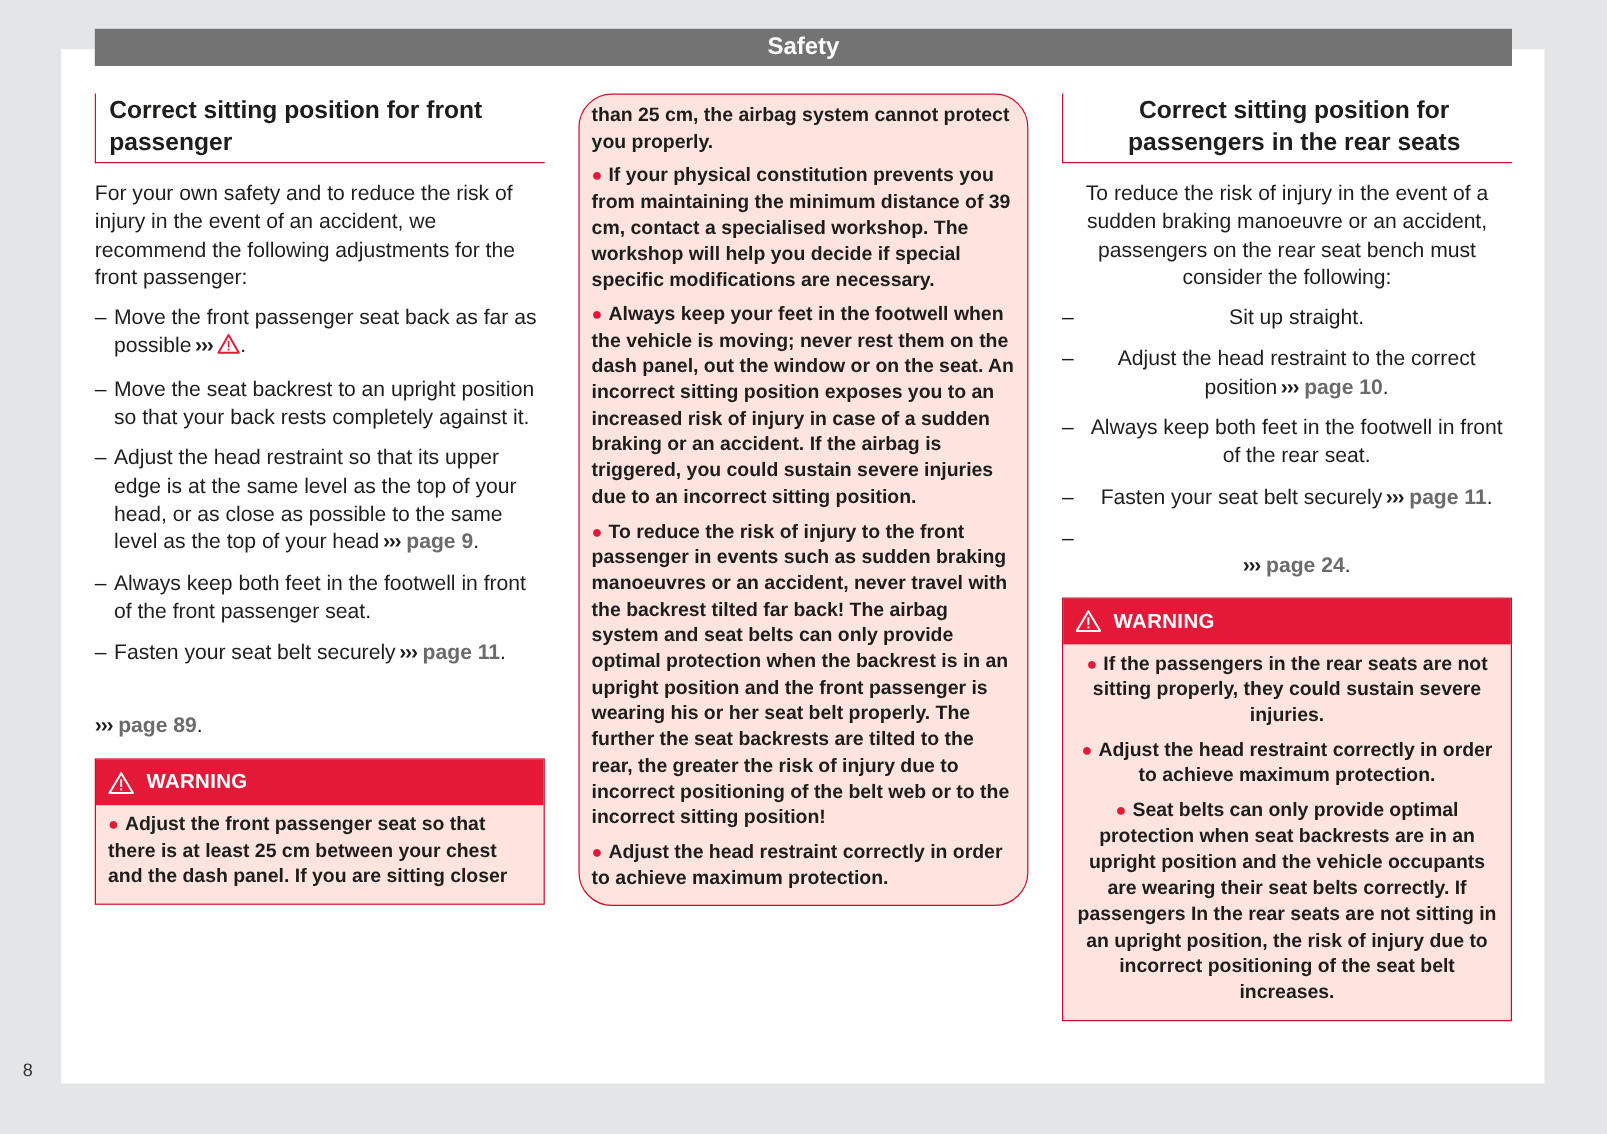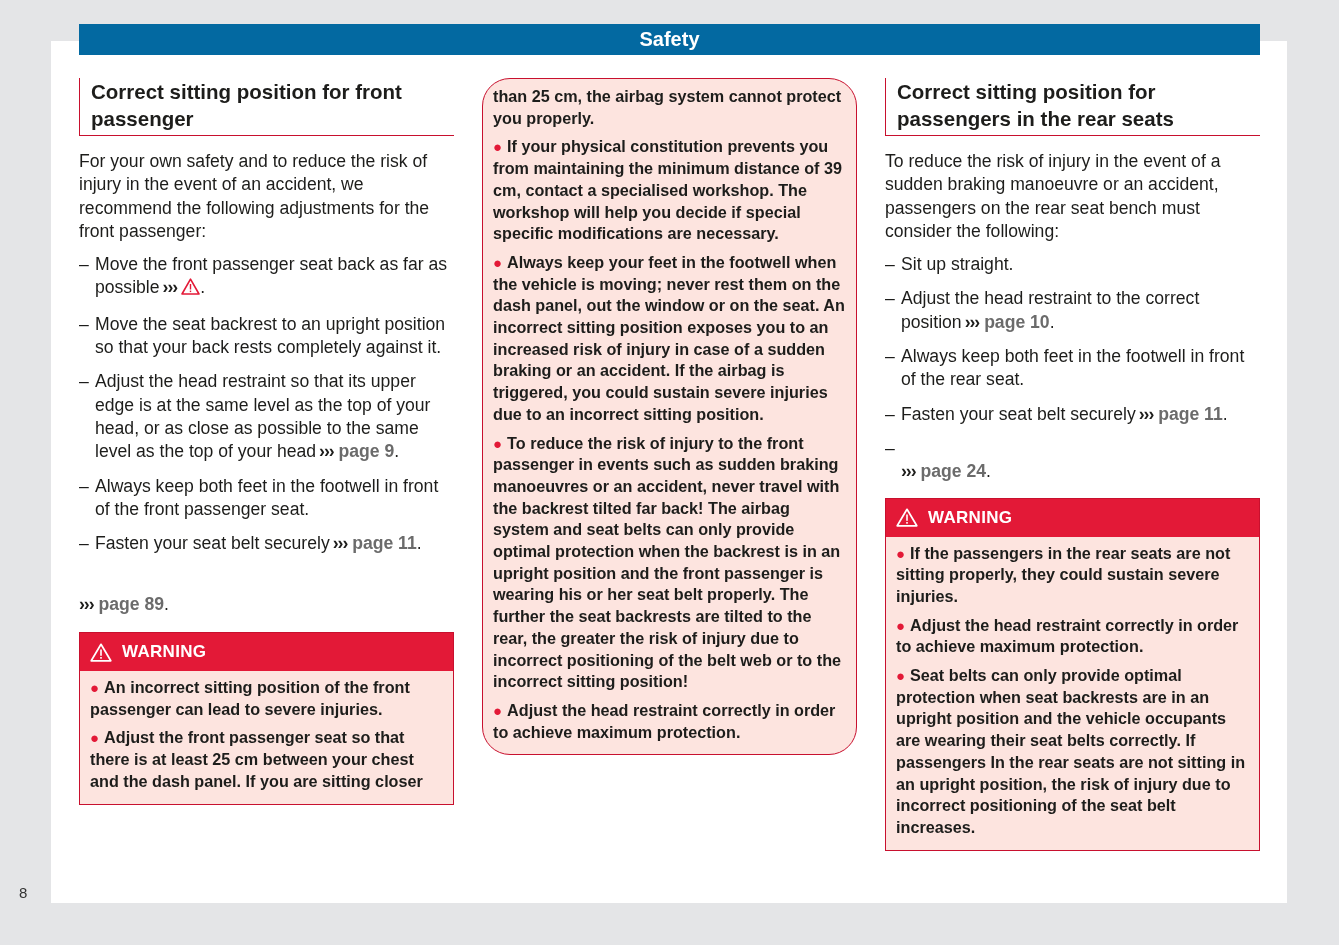--- a/index.html
+++ b/index.html
@@ -8,30 +8,30 @@
     background: #e4e5e7;
     font-family: "Liberation Sans", "DejaVu Sans", sans-serif;
     color: #1d1d1b;
   }
   .page {
     position: absolute; left: 51px; top: 41px; width: 1236px; height: 862px;
     background: #ffffff;
   }
   .header-band {
     position: absolute; left: 79px; top: 24px; width: 1181px; height: 31px;
-    background: #0369a1; color: #ffffff;
+    background: #737373; color: #ffffff;
     font-weight: bold; font-size: 20px; text-align: center; line-height: 31px;
   }
   .page-number {
     position: absolute; left: 19px; top: 884px; font-size: 15px; color: #333;
   }
   .col { position: absolute; top: 78px; width: 375px; }
   .col-left { left: 79px; }
   .col-mid { left: 482px; }
-  .col-right { left: 885px; }
+  .col-right { left: 885px; text-align: center; }
 
   .section-title {
     border-left: 1.5px solid #c8102e; border-bottom: 1.5px solid #c8102e;
     padding: 0 0 3px 11px; margin: 0 0 14px 0;
     font-weight: bold; font-size: 20.5px; line-height: 27px; color: #1d1d1b;
   }
   .para { font-size: 17.6px; line-height: 23.3px; margin: 0 0 10px 0; }
   .dash-list { list-style: none; margin: 0 0 14px 0; padding: 0; }
   .dash-list li {
     position: relative; padding-left: 16px; font-size: 17.6px; line-height: 23.3px;
@@ -106,21 +106,20 @@
   <div class="warning-box" style="margin-top:16px">
     <div class="warning-header">
       <svg width="22" height="19" viewBox="0 0 22 19">
           <path d="M11 1.3 L20.8 17.8 L1.2 17.8 Z" fill="none" stroke="#fff" stroke-width="1.7" stroke-linejoin="round"></path>
           <rect x="10.2" y="6.5" width="1.6" height="6.3" fill="#fff"></rect>
           <rect x="10.2" y="14" width="1.6" height="1.7" fill="#fff"></rect>
         </svg>
       <span>WARNING</span>
     </div>
     <div class="warning-body">
-      <p class="warn-item"><span class="bullet">●</span><span>An incorrect sitting position of the front passenger can lead to severe injuries.</span></p>
       <p class="warn-item"><span class="bullet">●</span><span>Adjust the front passenger seat so that there is at least 25 cm between your chest and the dash panel. If you are sitting closer</span></p>
     </div>
   </div>
 </div>
 
 <div class="col col-mid">
   <div class="warning-box mid-box" style="margin-top:0">
     <div class="warning-body" style="padding-top:2px">
       <p class="warn-item">than 25 cm, the airbag system cannot protect you properly.</p>
       <p class="warn-item"><span class="bullet">●</span><span>If your physical constitution prevents you from maintaining the minimum distance of 39 cm, contact a specialised workshop. The workshop will help you decide if special specific modifications are necessary.</span></p>

